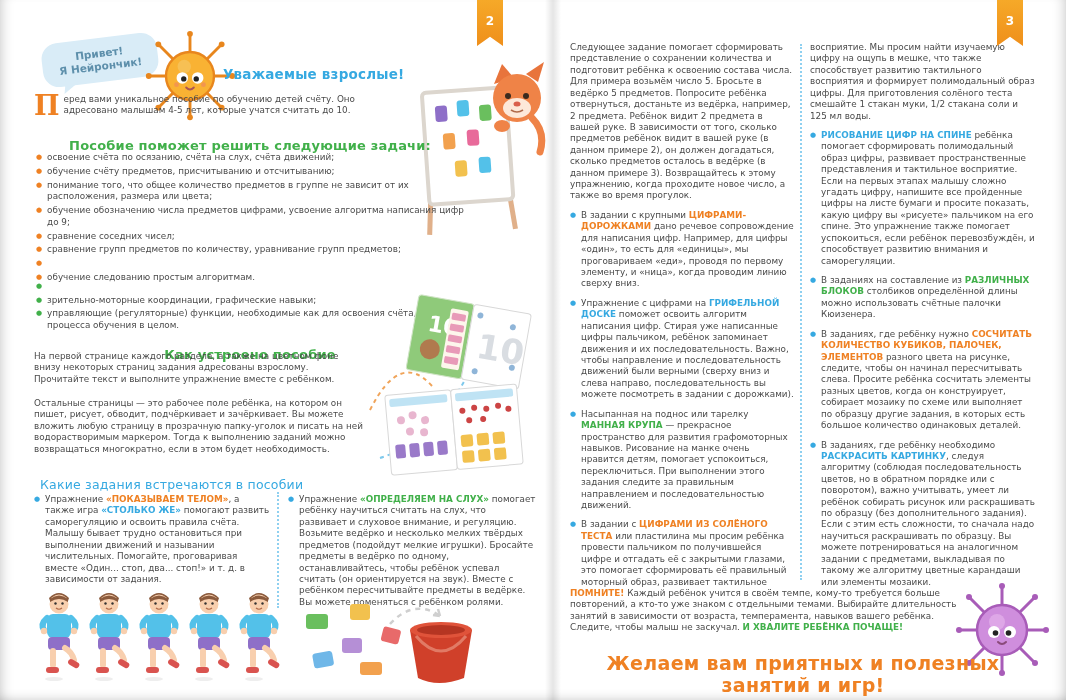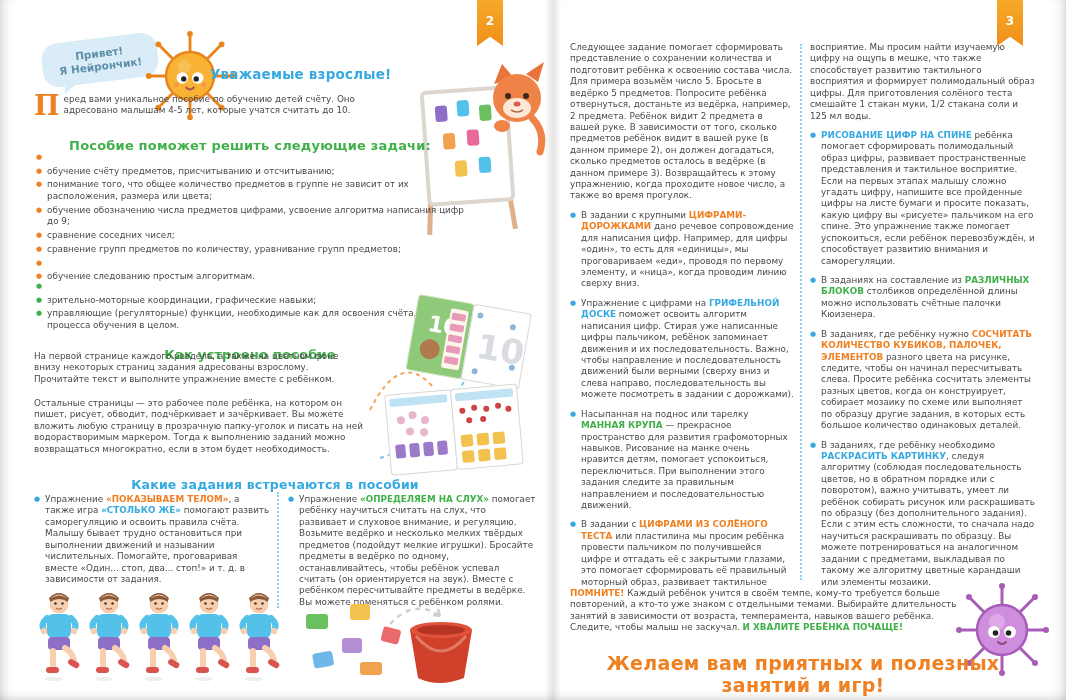--- a/index.html
+++ b/index.html
@@ -9,21 +9,21 @@
          box-shadow:inset 12px 0 14px -12px rgba(0,0,0,.25), inset -12px 0 14px -12px rgba(0,0,0,.25), inset 0 -10px 12px -10px rgba(0,0,0,.2);}
   .abs{position:absolute;}
   .gutter{left:545px;top:0;width:16px;height:700px;background:linear-gradient(to right,rgba(0,0,0,0),rgba(0,0,0,.10),rgba(0,0,0,0));}
   .ribbon{width:26px;height:46px;background:linear-gradient(#f6a928,#ef8f1b);clip-path:polygon(0 0,100% 0,100% 100%,50% 80%,0 100%);
           color:#fff;font-weight:bold;font-size:12px;text-align:center;padding-top:14px;}
   .bubble{left:42px;top:38px;width:116px;padding:9px 8px;background:#d9ecf7;border-radius:16px;transform:rotate(-7deg);
           color:#5d8fab;font-weight:bold;font-size:10.5px;line-height:1.25;text-align:center;white-space:pre-line;}
   .bubble:after{content:"";position:absolute;left:20px;bottom:-9px;border:7px solid transparent;border-top-color:#d9ecf7;border-left-color:#d9ecf7;transform:rotate(12deg);}
   .h-blue{color:var(--blue);font-weight:bold;font-size:13.5px;letter-spacing:.2px;}
   .h-green{color:var(--green);font-weight:bold;font-size:13px;text-align:center;letter-spacing:.2px;}
-  .h-blue-c{color:var(--blue);font-weight:bold;font-size:12.5px;text-align:center;letter-spacing:.2px;}
+  .h-blue-c{color:var(--blue);font-weight:normal;font-size:12.5px;letter-spacing:.2px;}
   .body-txt{font-size:8.8px;line-height:1.3;text-align:left;}
   .dropcap{float:left;color:var(--orange);font-size:27px;line-height:.82;font-weight:bold;margin:1px 4px 0 0;font-family:"DejaVu Serif",serif;}
   .li{display:flex;gap:5px;margin-bottom:2.5px;font-size:8.8px;line-height:1.3;}
   .li .dot{font-size:7px;line-height:11px;flex:0 0 auto;}
   .li.block{margin-bottom:8px;}
   .hl{font-weight:bold;}
   .hl-orange{color:var(--orange);font-weight:bold;}
   .hl-blue{color:var(--blue);font-weight:bold;}
   .hl-green{color:var(--green);font-weight:bold;}
   .vdots{border-left:2px dotted #8fd0f0;width:0;}
@@ -63,21 +63,21 @@
     <circle cx="44" cy="40" r="7" fill="#f6c35c" opacity=".8"></circle>
     <circle cx="42" cy="52" r="6" fill="#fff"></circle>
       <circle cx="58" cy="52" r="6" fill="#fff"></circle>
     <circle cx="43.5" cy="53" r="2.8" fill="#222"></circle>
       <circle cx="56.5" cy="53" r="2.8" fill="#222"></circle>
     <path d="M46 62 Q50 66 54 62" stroke="#a55" stroke-width="2" fill="none" stroke-linecap="round"></path>
     <circle cx="36" cy="59" r="2.5" fill="#f08a5a" opacity=".7"></circle>
       <circle cx="64" cy="59" r="2.5" fill="#f08a5a" opacity=".7"></circle>
   </svg>
 
-  <div class="abs h-blue" style="left:210px;top:66px;width:250px">Уважаемые взрослые!</div>
+  <div class="abs h-blue" style="left:223px;top:66px;width:250px">Уважаемые взрослые!</div>
 
   <div class="abs body-txt" style="left:34px;top:94px;width:366px">
     <span class="dropcap">П</span><span>еред вами уникальное пособие по обучению детей счёту. Оно адресовано малышам 4-5 лет, которые учатся считать до 10.</span>
   </div>
 
   <svg class="abs" style="left:398px;top:52px" width="150" height="186" viewBox="0 0 150 186">
     <g transform="rotate(-4 70 100)">
       <line x1="38" y1="60" x2="26" y2="180" stroke="#e0b08a" stroke-width="5"></line>
       <line x1="100" y1="60" x2="112" y2="180" stroke="#e0b08a" stroke-width="5"></line>
       <rect x="28" y="38" width="84" height="112" rx="4" fill="#fff" stroke="#dcd6ce" stroke-width="4"></rect>
@@ -102,20 +102,21 @@
       <path d="M113 58 Q119 62 125 58" stroke="#b06a4a" stroke-width="1.6" fill="none"></path>
       <ellipse cx="104" cy="74" rx="8" ry="6" fill="#ef8347"></ellipse>
       <path d="M134 66 Q148 80 142 100" stroke="#ef8347" stroke-width="7" fill="none" stroke-linecap="round"></path>
     </g>
   </svg>
 
   <div class="abs h-green" style="left:34px;top:138px;width:432px">Пособие поможет решить следующие задачи:</div>
   <div class="abs" style="left:36px;top:152px;width:442px">
       <div class="li">
         <span class="dot" style="color: rgb(239, 129, 35);">●</span>
+        <div class="li-body">освоение счёта по осязанию, счёта на слух, счёта движений;</div>
       </div>
       <div class="li">
         <span class="dot" style="color: rgb(239, 129, 35);">●</span>
         <div class="li-body">обучение счёту предметов, присчитыванию и отсчитыванию;</div>
       </div>
       <div class="li">
         <span class="dot" style="color: rgb(239, 129, 35);">●</span>
         <div class="li-body">понимание того, что общее количество предметов в группе не зависит от их расположения, размера или цвета;</div>
       </div>
       <div class="li">

